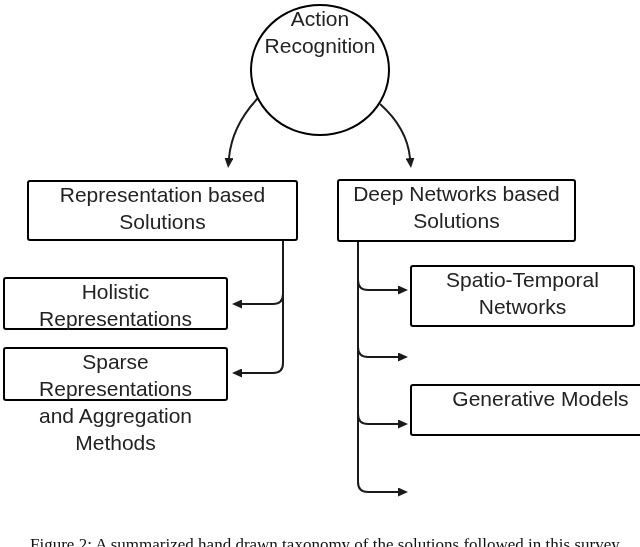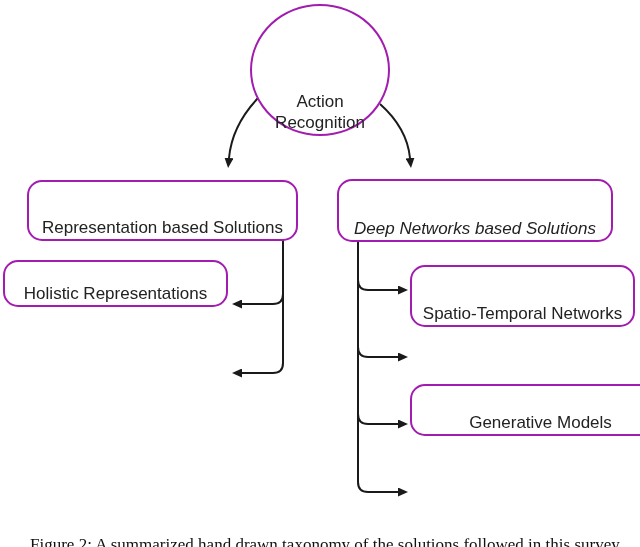--- a/index.html
+++ b/index.html
@@ -19,48 +19,48 @@
   .connector-layer {
     position: absolute;
     left: 0;
     top: 0;
     width: 640px;
     height: 547px;
   }
   .node {
     position: absolute;
     box-sizing: border-box;
-    border: 2px solid #a21caf;
+    border: 2px solid #000000;
     background: #ffffff;
     display: flex;
-    align-items: flex-end;
+    align-items: flex-start;
     justify-content: center;
     text-align: center;
-    font-size: 17px;
+    font-size: 21px;
     line-height: 1.28;
     color: #222222;
   }
   .node .node-label {
     white-space: pre-line;
     display: block;
     padding: 0 4px;
   }
   .root-circle {
     left: 250px;
     top: 4px;
     width: 140px;
     height: 132px;
     border-radius: 50%;
   }
   .box {
-    border-radius: 15px;
+    border-radius: 3px;
   }
   .l-parent  { left: 27px;  top: 180px; width: 271px; height: 61px; }
-  .r-parent  { left: 337px; top: 179px; width: 276px; height: 63px; font-style: italic; }
-  .l-child1  { left: 3px;   top: 260px; width: 225px; height: 47px; }
+  .r-parent  { left: 337px; top: 179px; width: 239px; height: 63px; }
+  .l-child1  { left: 3px;   top: 277px; width: 225px; height: 53px; }
   .l-child2  { left: 3px;   top: 347px; width: 225px; height: 54px; }
   .r-child1  { left: 410px; top: 265px; width: 225px; height: 62px; }
   .r-child2  { left: 410px; top: 331px; width: 225px; height: 52px; }
   .r-child3  { left: 410px; top: 376px; width: 261px; height: 52px; margin-top: 8px; }
   .r-child4  { left: 410px; top: 464px; width: 225px; height: 53px; }
   .figure-caption {
     position: absolute;
     left: 30px;
     top: 535px;
     width: 600px;
@@ -102,20 +102,24 @@
   <div class="node box l-parent">
     <span class="node-label">Representation based Solutions</span>
   </div>
   <div class="node box r-parent">
     <span class="node-label">Deep Networks based Solutions</span>
   </div>
 
   <div class="node box l-child1">
     <span class="node-label">Holistic Representations</span>
   </div>
+  <div class="node box l-child2">
+    <span class="node-label">Sparse Representations
+and Aggregation Methods</span>
+  </div>
 
   <div class="node box r-child1">
     <span class="node-label">Spatio-Temporal Networks</span>
   </div>
   <div class="node box r-child3">
     <span class="node-label">Generative Models</span>
   </div>
 
   <div class="figure-caption">Figure 2: A summarized hand drawn taxonomy of the solutions followed in this survey.</div>
 

